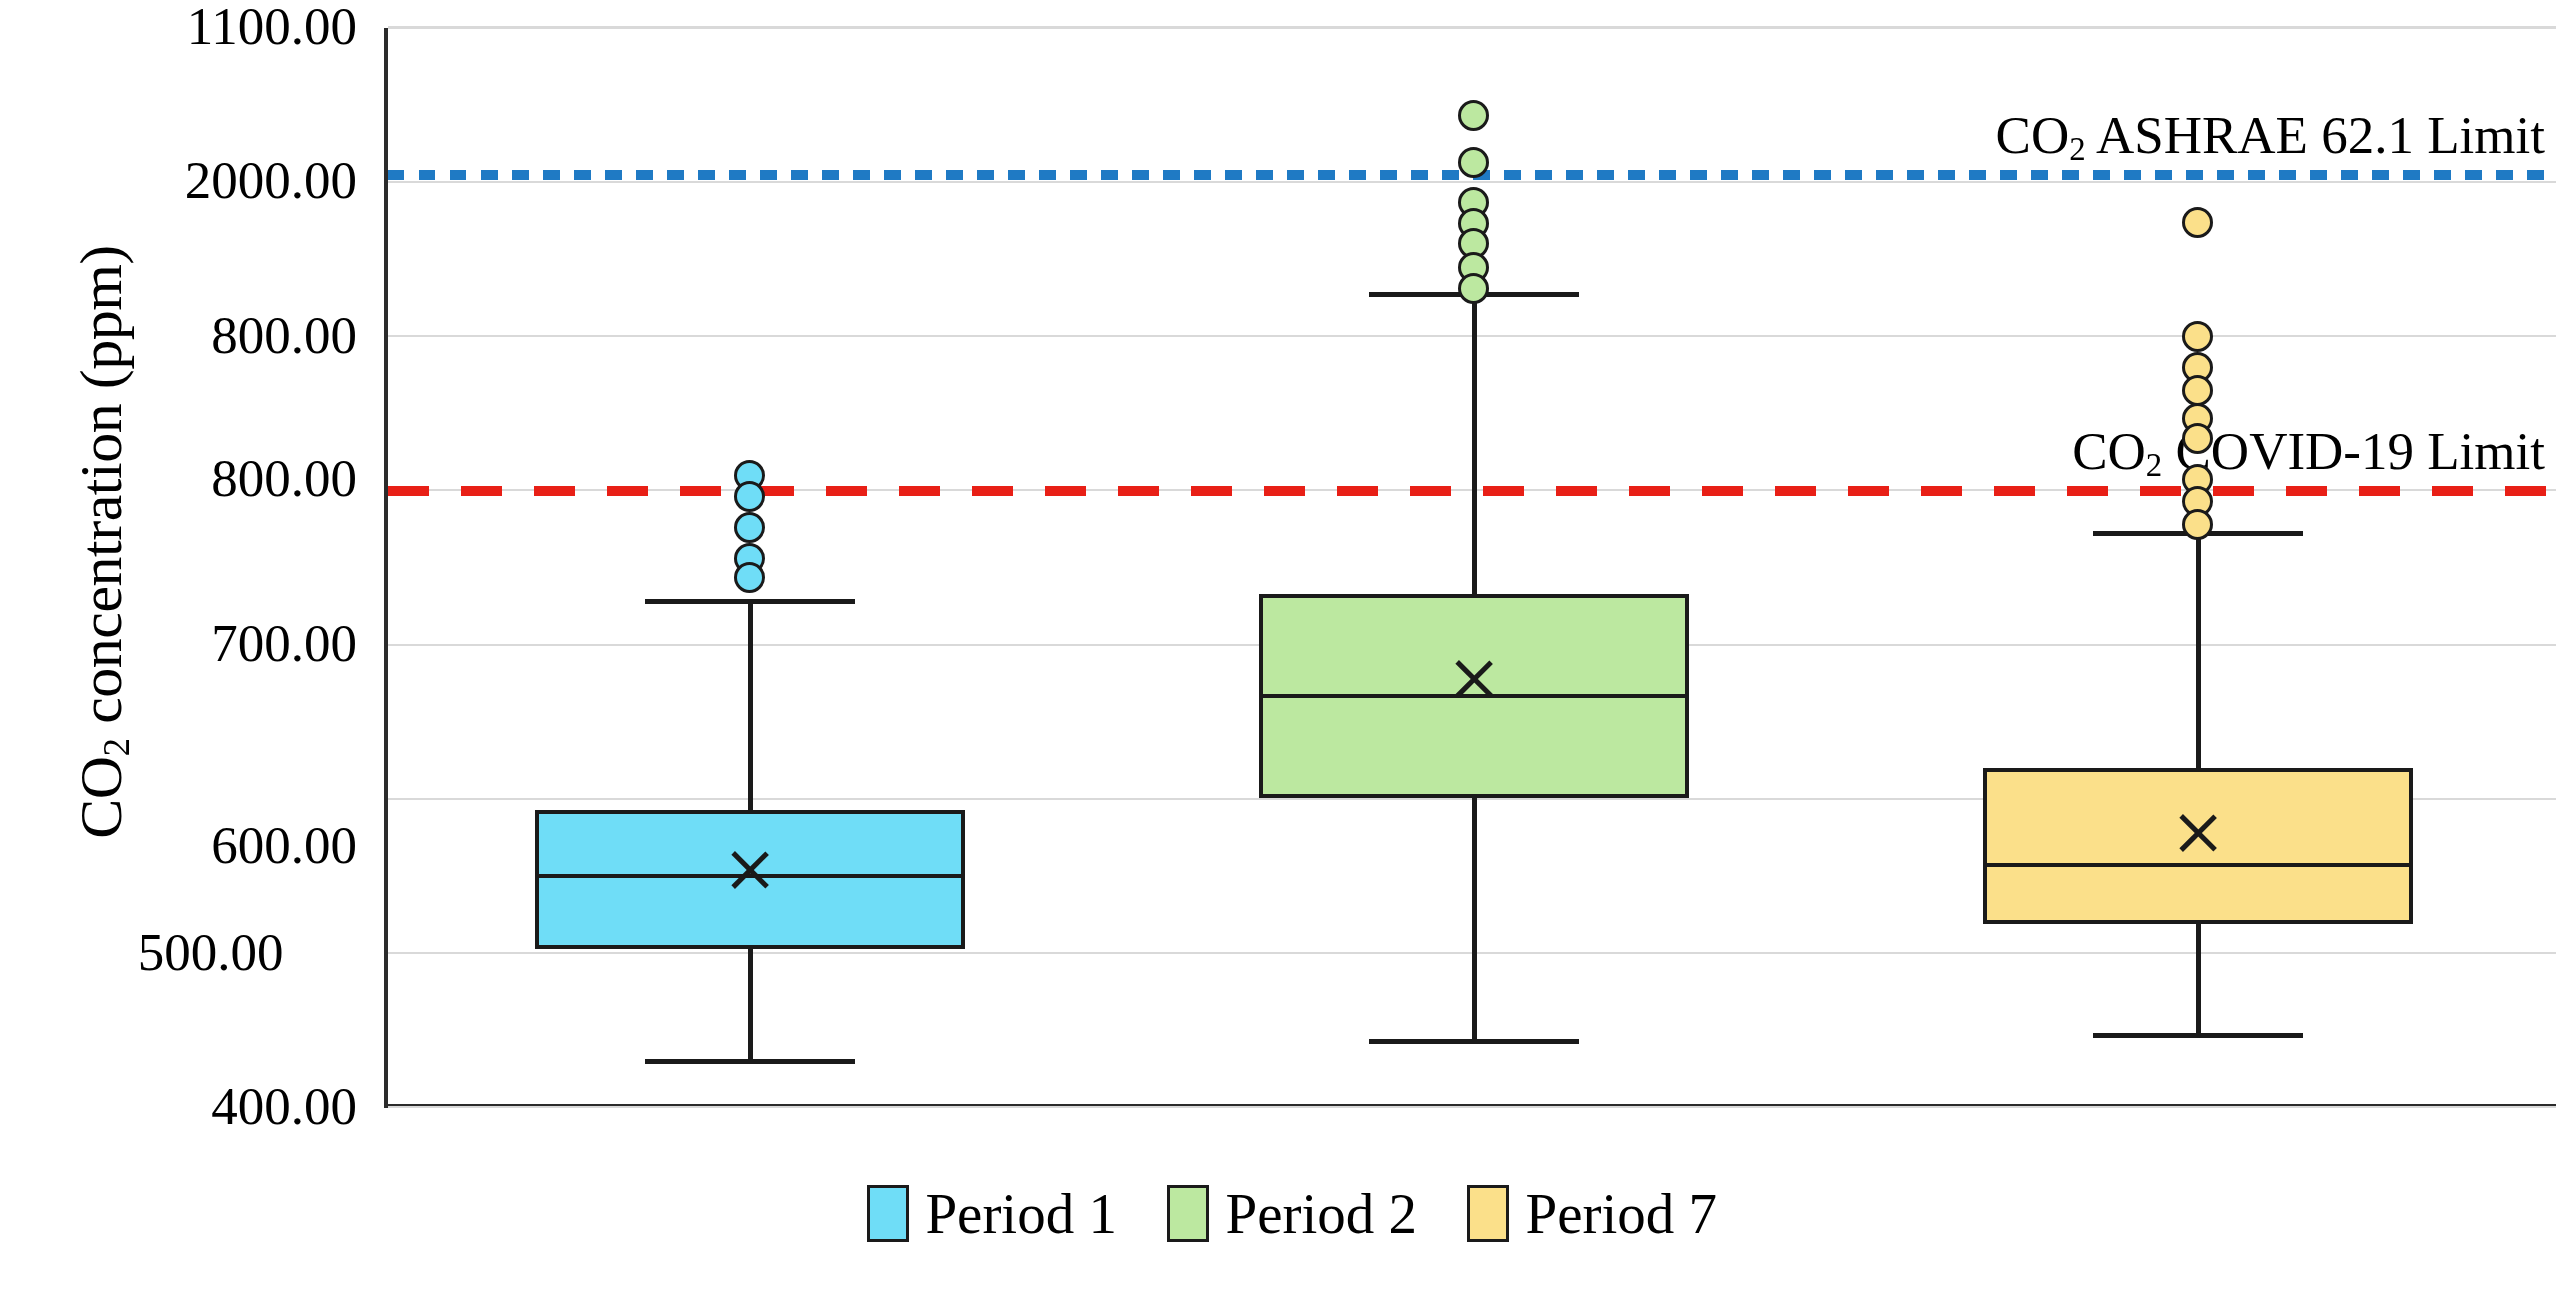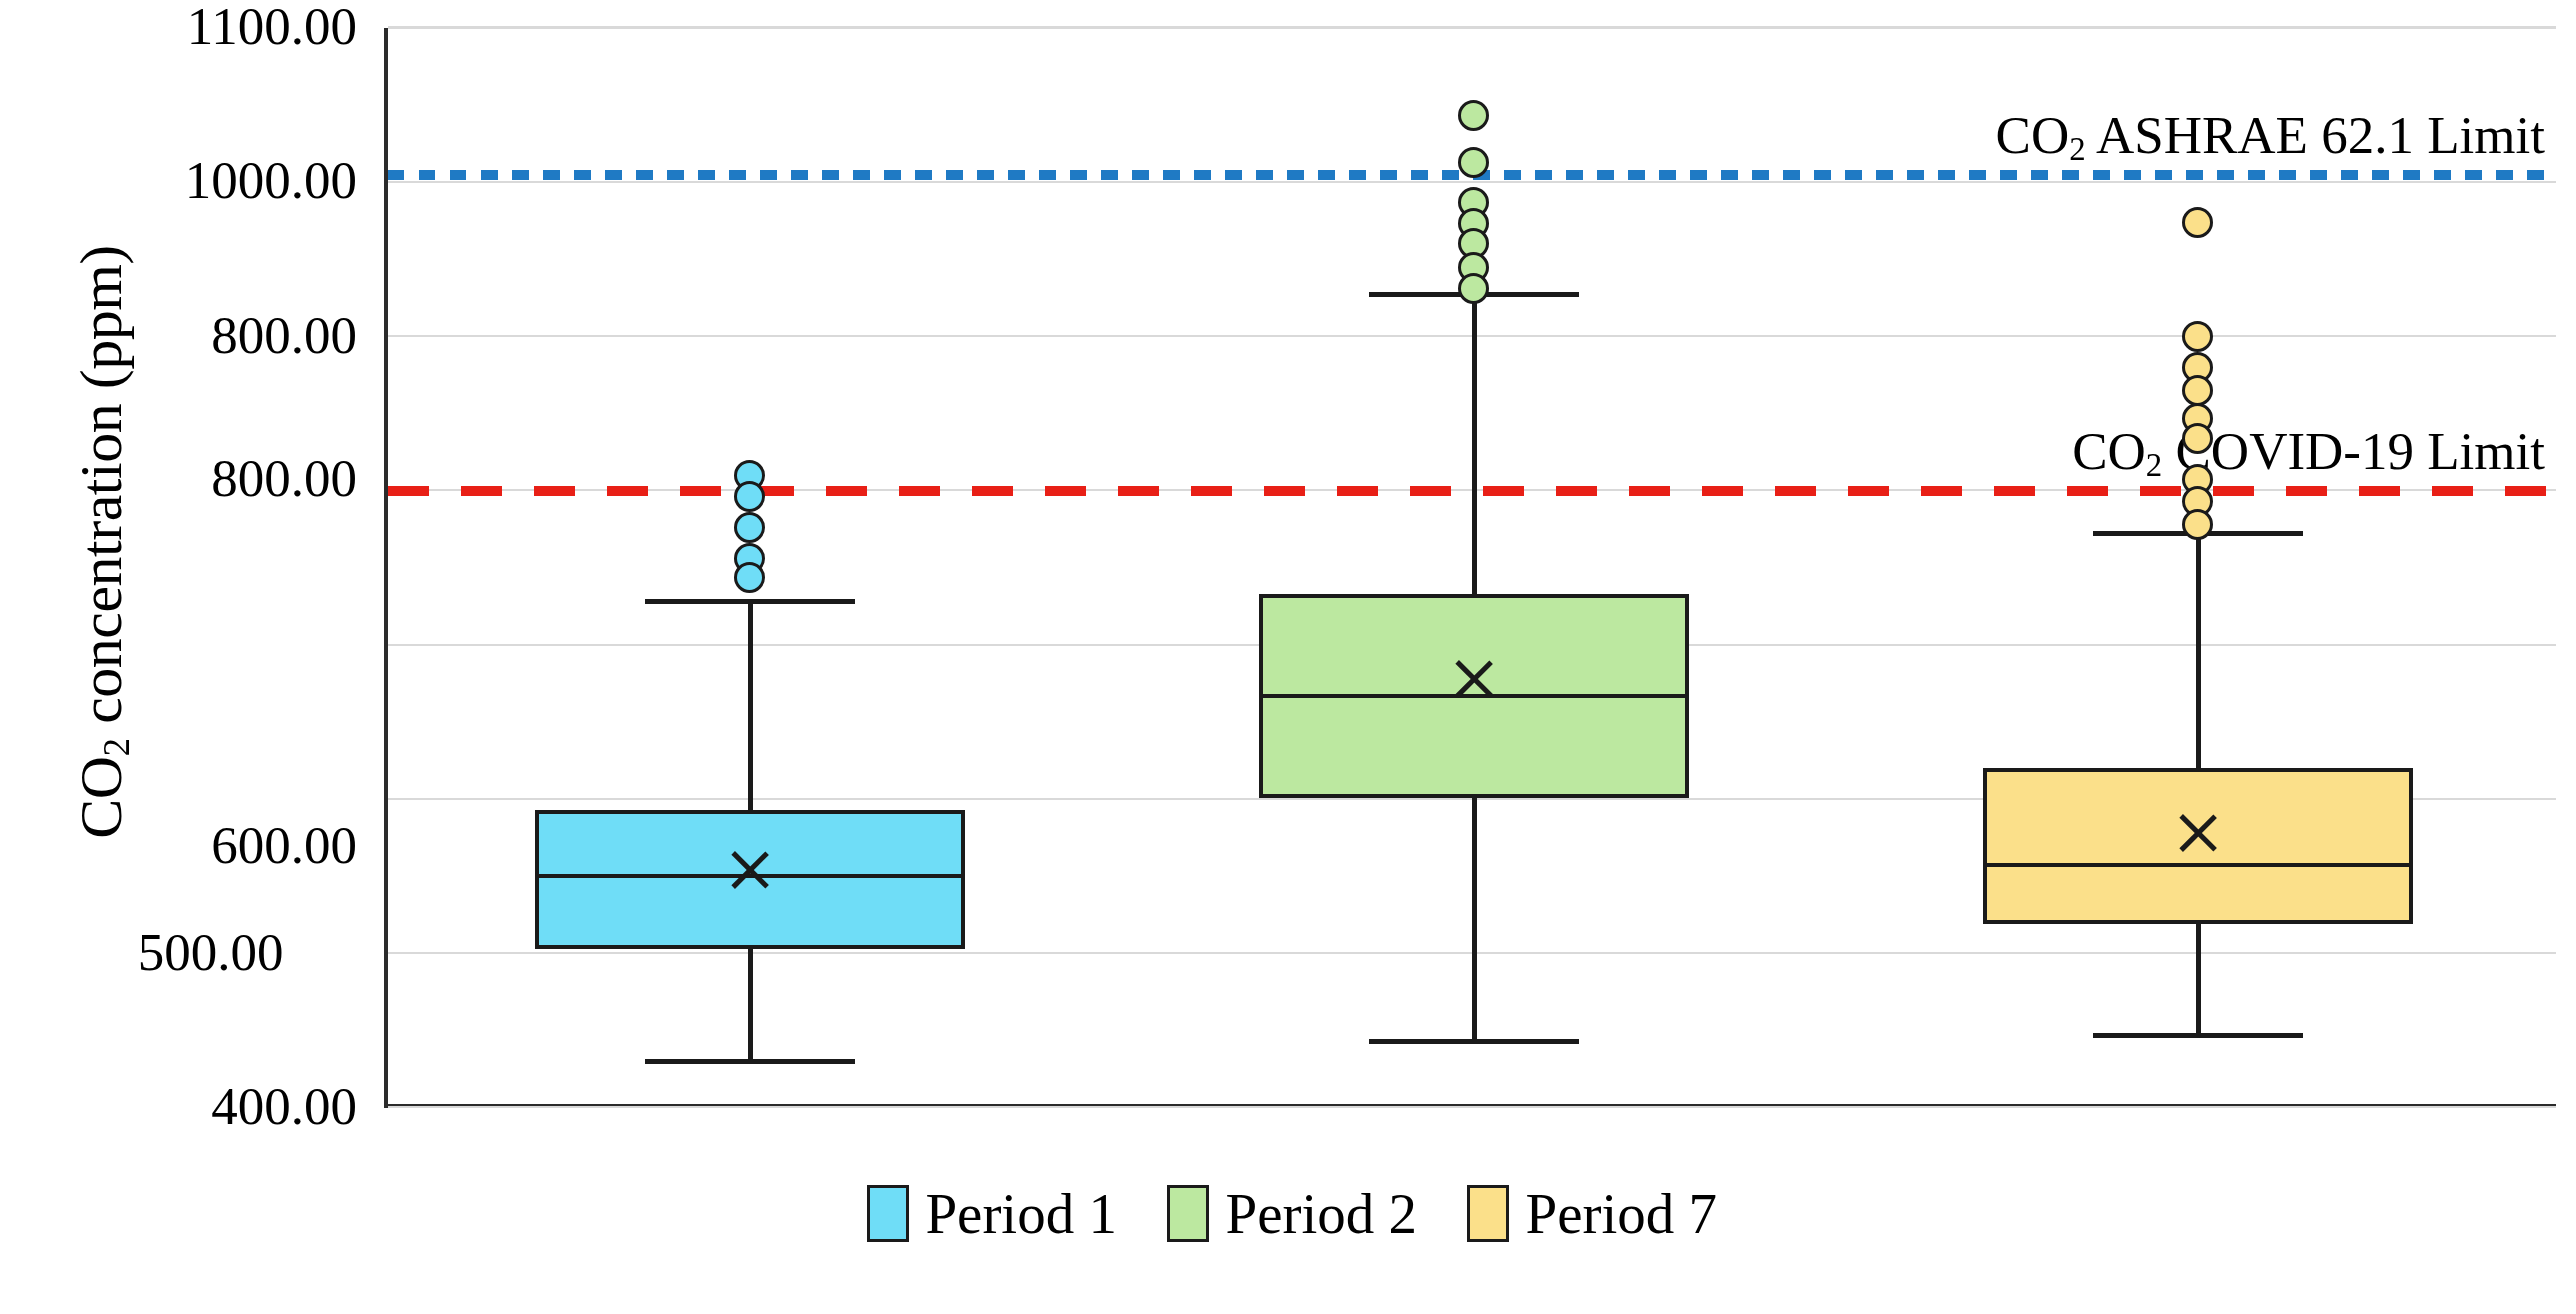--- a/index.html
+++ b/index.html
@@ -216,23 +216,24 @@
 </style>
 </head>
 <body>
 
 <div id="chart-root">
 
   <div id="y-axis-title"><span>CO</span><sub>2</sub><span> concentration (ppm)</span></div>
 
   <div id="y-tick-labels">
       <div class="y-tick-label" style="top: 0px;">1100.00</div>
-      <div class="y-tick-label" style="top: 154px;">1000.00</div>
+      <div class="y-tick-label" style="top: 154px;">2000.00</div>
       <div class="y-tick-label" style="top: 309px;">800.00</div>
       <div class="y-tick-label" style="top: 452px;">800.00</div>
+      <div class="y-tick-label" style="top: 617px;">700.00</div>
       <div class="y-tick-label" style="top: 771px; margin-top: 48px;">600.00</div>
       <div class="y-tick-label" style="top: 926px; text-align: center;">500.00</div>
       <div class="y-tick-label" style="top: 1080px;">400.00</div>
     </div>
 
   <div id="plot-area">
     <div id="plot-inner">
         <div class="gridline" style="top: -1.4px;"></div>
         <div class="gridline" style="top: 153px;"></div>
         <div class="gridline" style="top: 307px;"></div>

